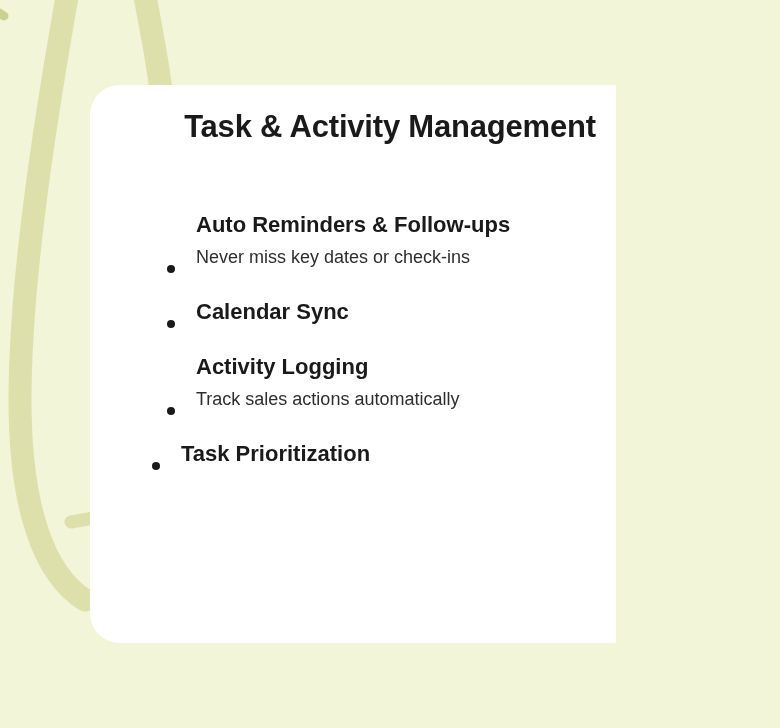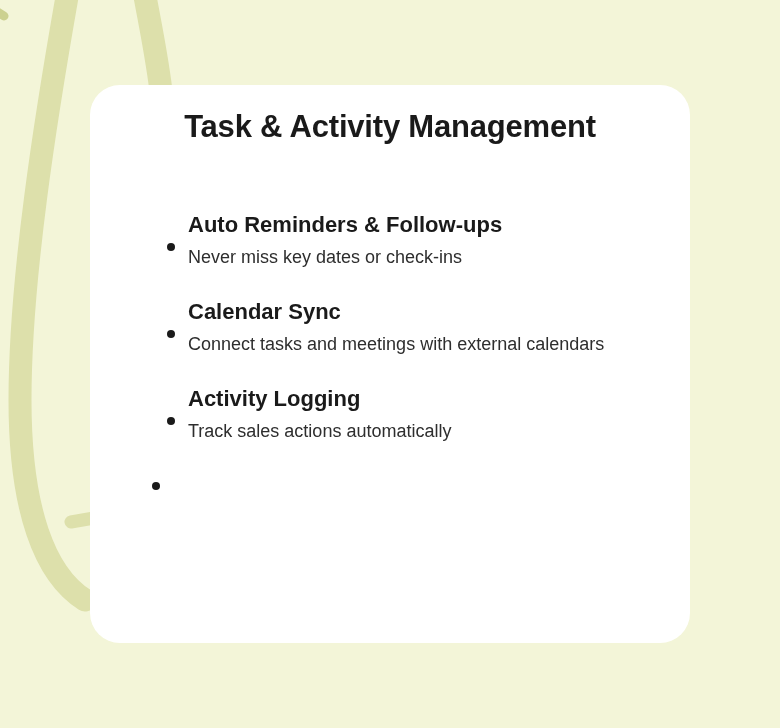--- a/index.html
+++ b/index.html
@@ -12,21 +12,21 @@
   }
   * { margin: 0; padding: 0; box-sizing: border-box; }
   html, body { width: 780px; height: 728px; }
   body {
     font-family: "Liberation Sans", "DejaVu Sans", sans-serif;
     background: var(--background);
     overflow: hidden;
   }
   .canvas {
     position: relative;
-    width: 780px;
+    width: 616px;
     height: 728px;
     background: var(--background);
     overflow: hidden;
   }
   .decor-svg {
     position: absolute;
     inset: 0;
     width: 780px;
     height: 728px;
     display: block;
@@ -50,22 +50,22 @@
     color: var(--heading-text);
   }
   .features {
     list-style: none;
     margin-top: 64px;
     padding-left: 77px;
     padding-right: 40px;
   }
   .feature-item {
     display: flex;
-    align-items: center;
-    column-gap: 13px;
+    align-items: flex-end;
+    column-gap: 21px;
   }
   .feature-item + .feature-item { margin-top: 23px; }
   .feature-item:nth-child(4) { margin-left: -15px; }
   .dot {
     flex: 0 0 auto;
     width: 8px;
     height: 8px;
     margin-top: 12px;
     border-radius: 50%;
     background: var(--heading-text);
@@ -104,31 +104,31 @@
         <span class="dot"></span>
         <div class="item-text">
           <div class="item-title">Auto Reminders &amp; Follow-ups</div>
           <div class="item-desc">Never miss key dates or check-ins</div>
         </div>
       </li>
       <li class="feature-item">
         <span class="dot"></span>
         <div class="item-text">
           <div class="item-title">Calendar Sync</div>
-          <div class="item-desc">Connect tasks and meetings with external calendars</div>
         </div>
       </li>
       <li class="feature-item">
         <span class="dot"></span>
         <div class="item-text">
           <div class="item-title">Activity Logging</div>
           <div class="item-desc">Track sales actions automatically</div>
         </div>
       </li>
       <li class="feature-item">
         <span class="dot"></span>
         <div class="item-text">
+          <div class="item-title">Task Prioritization</div>
         </div>
       </li>
     </ul>
   </div>
 
 </div>
 
 </body></html>

